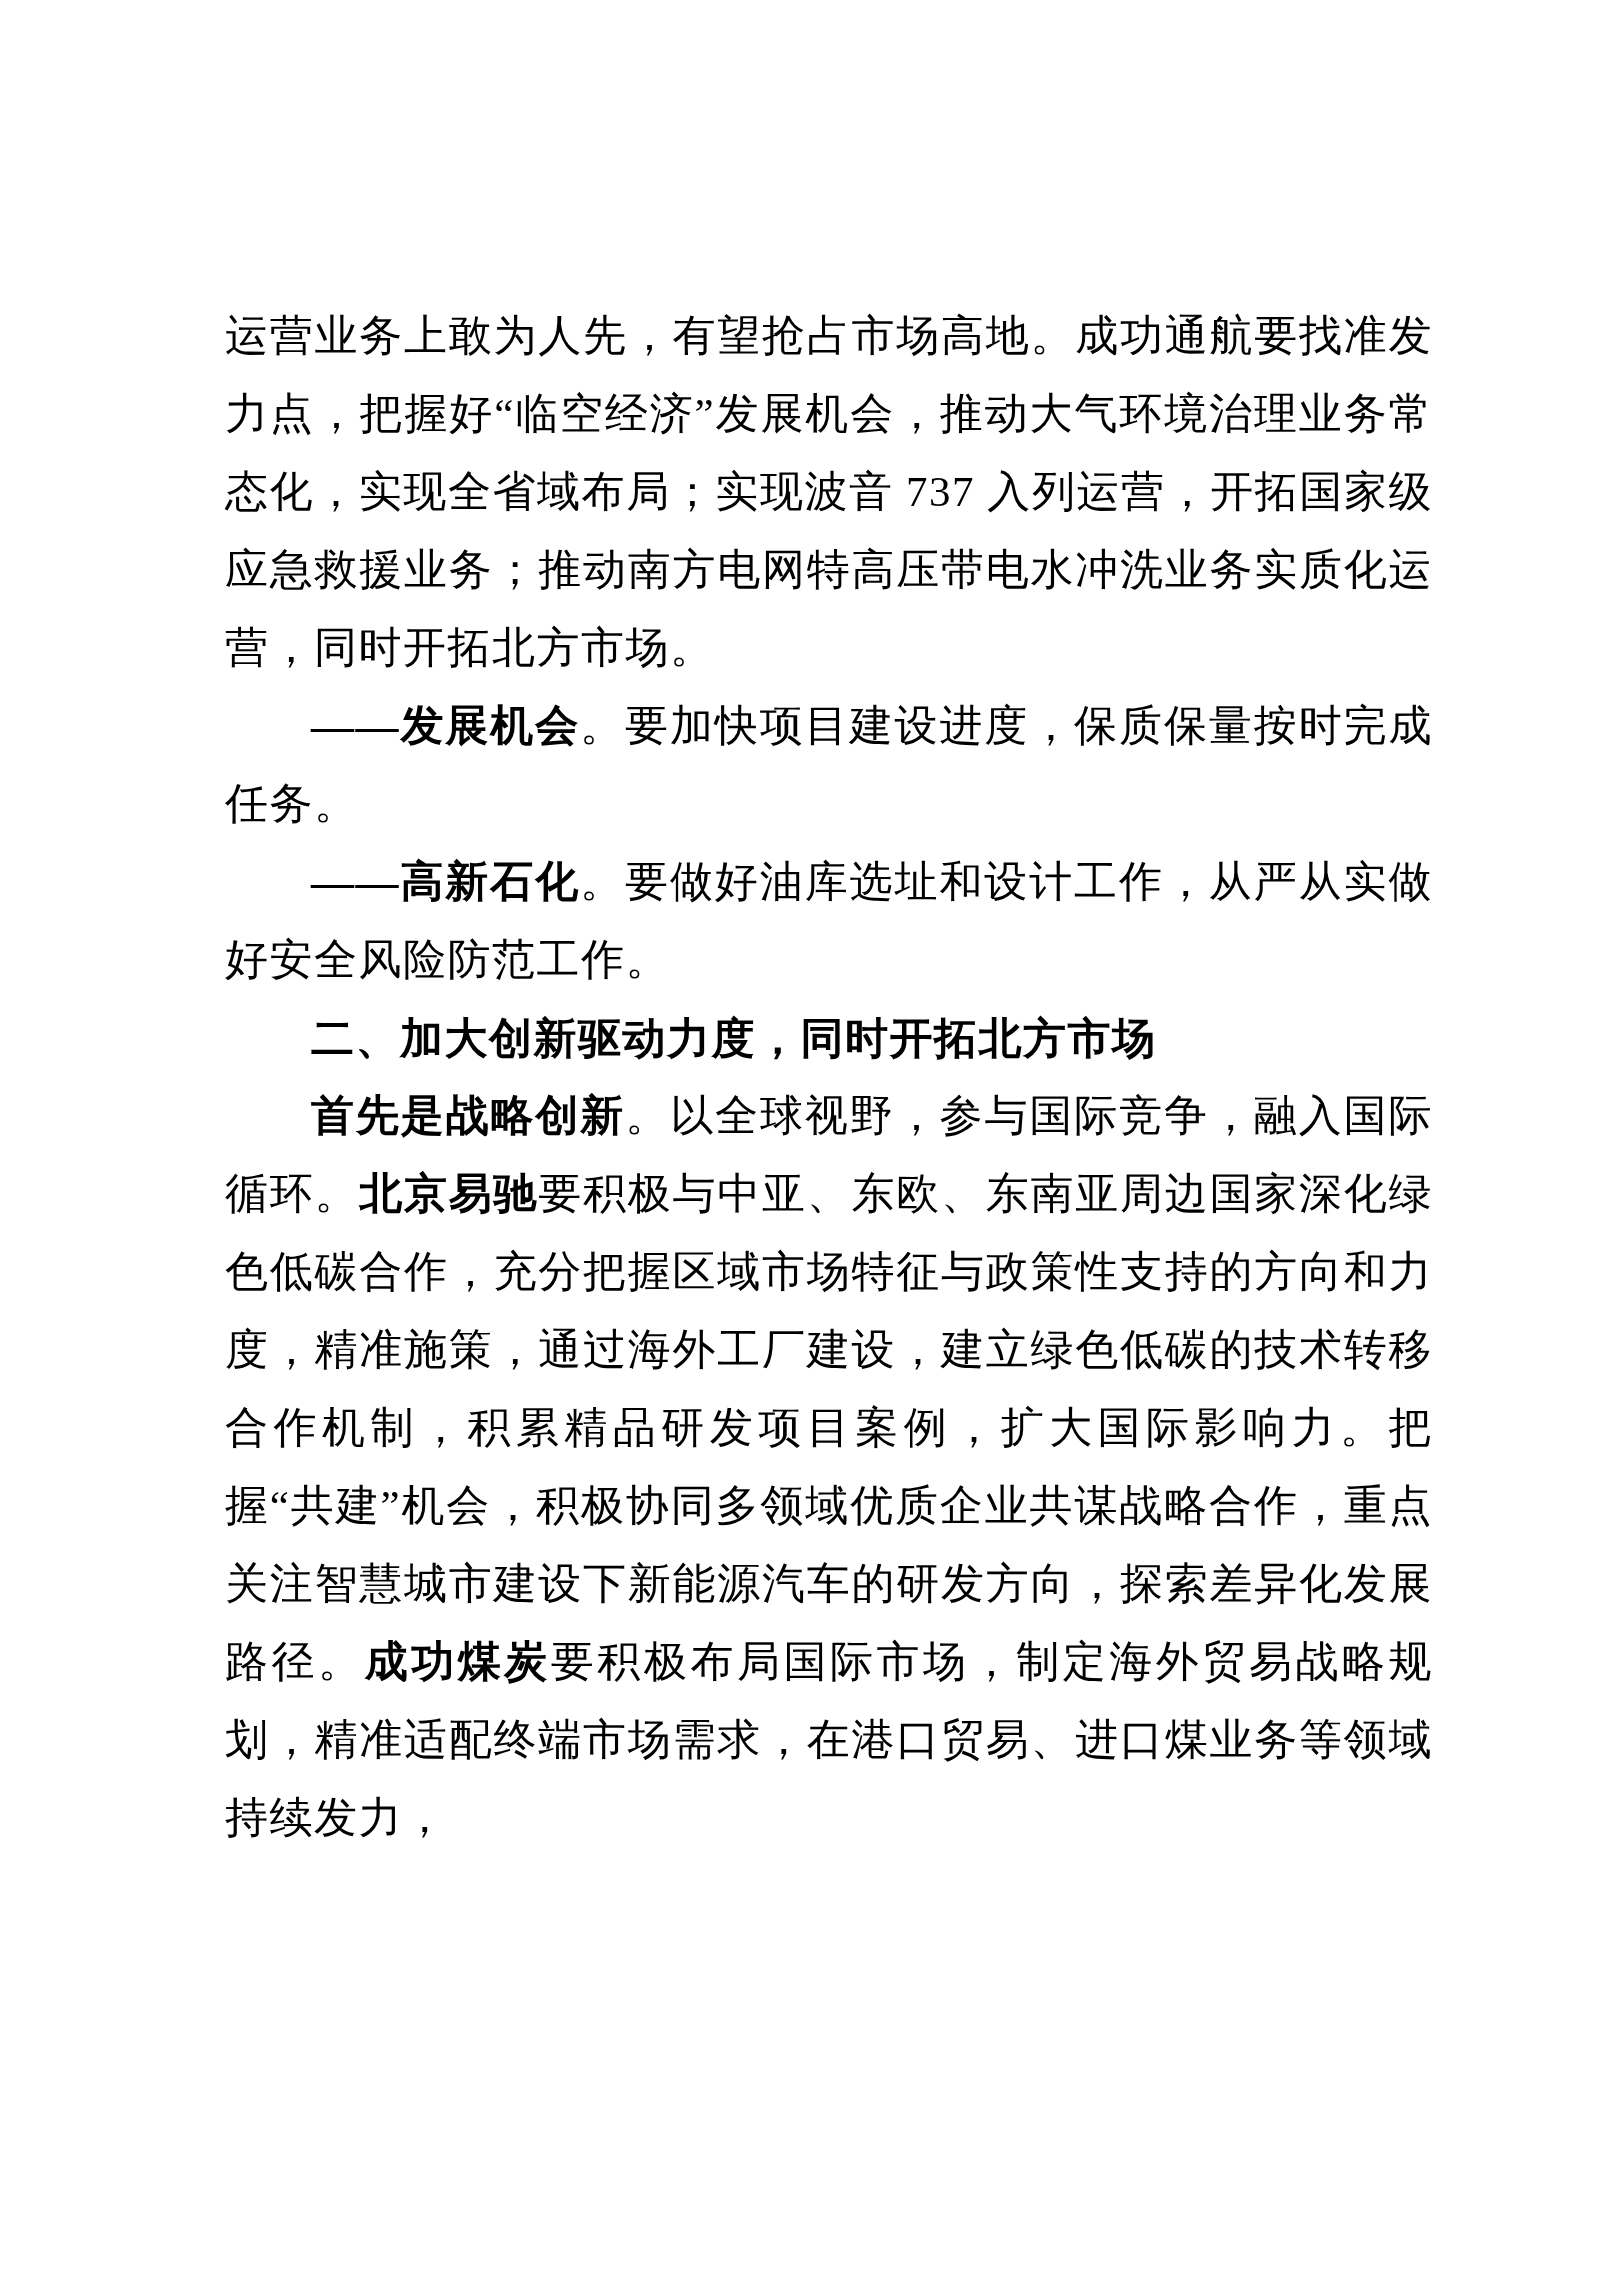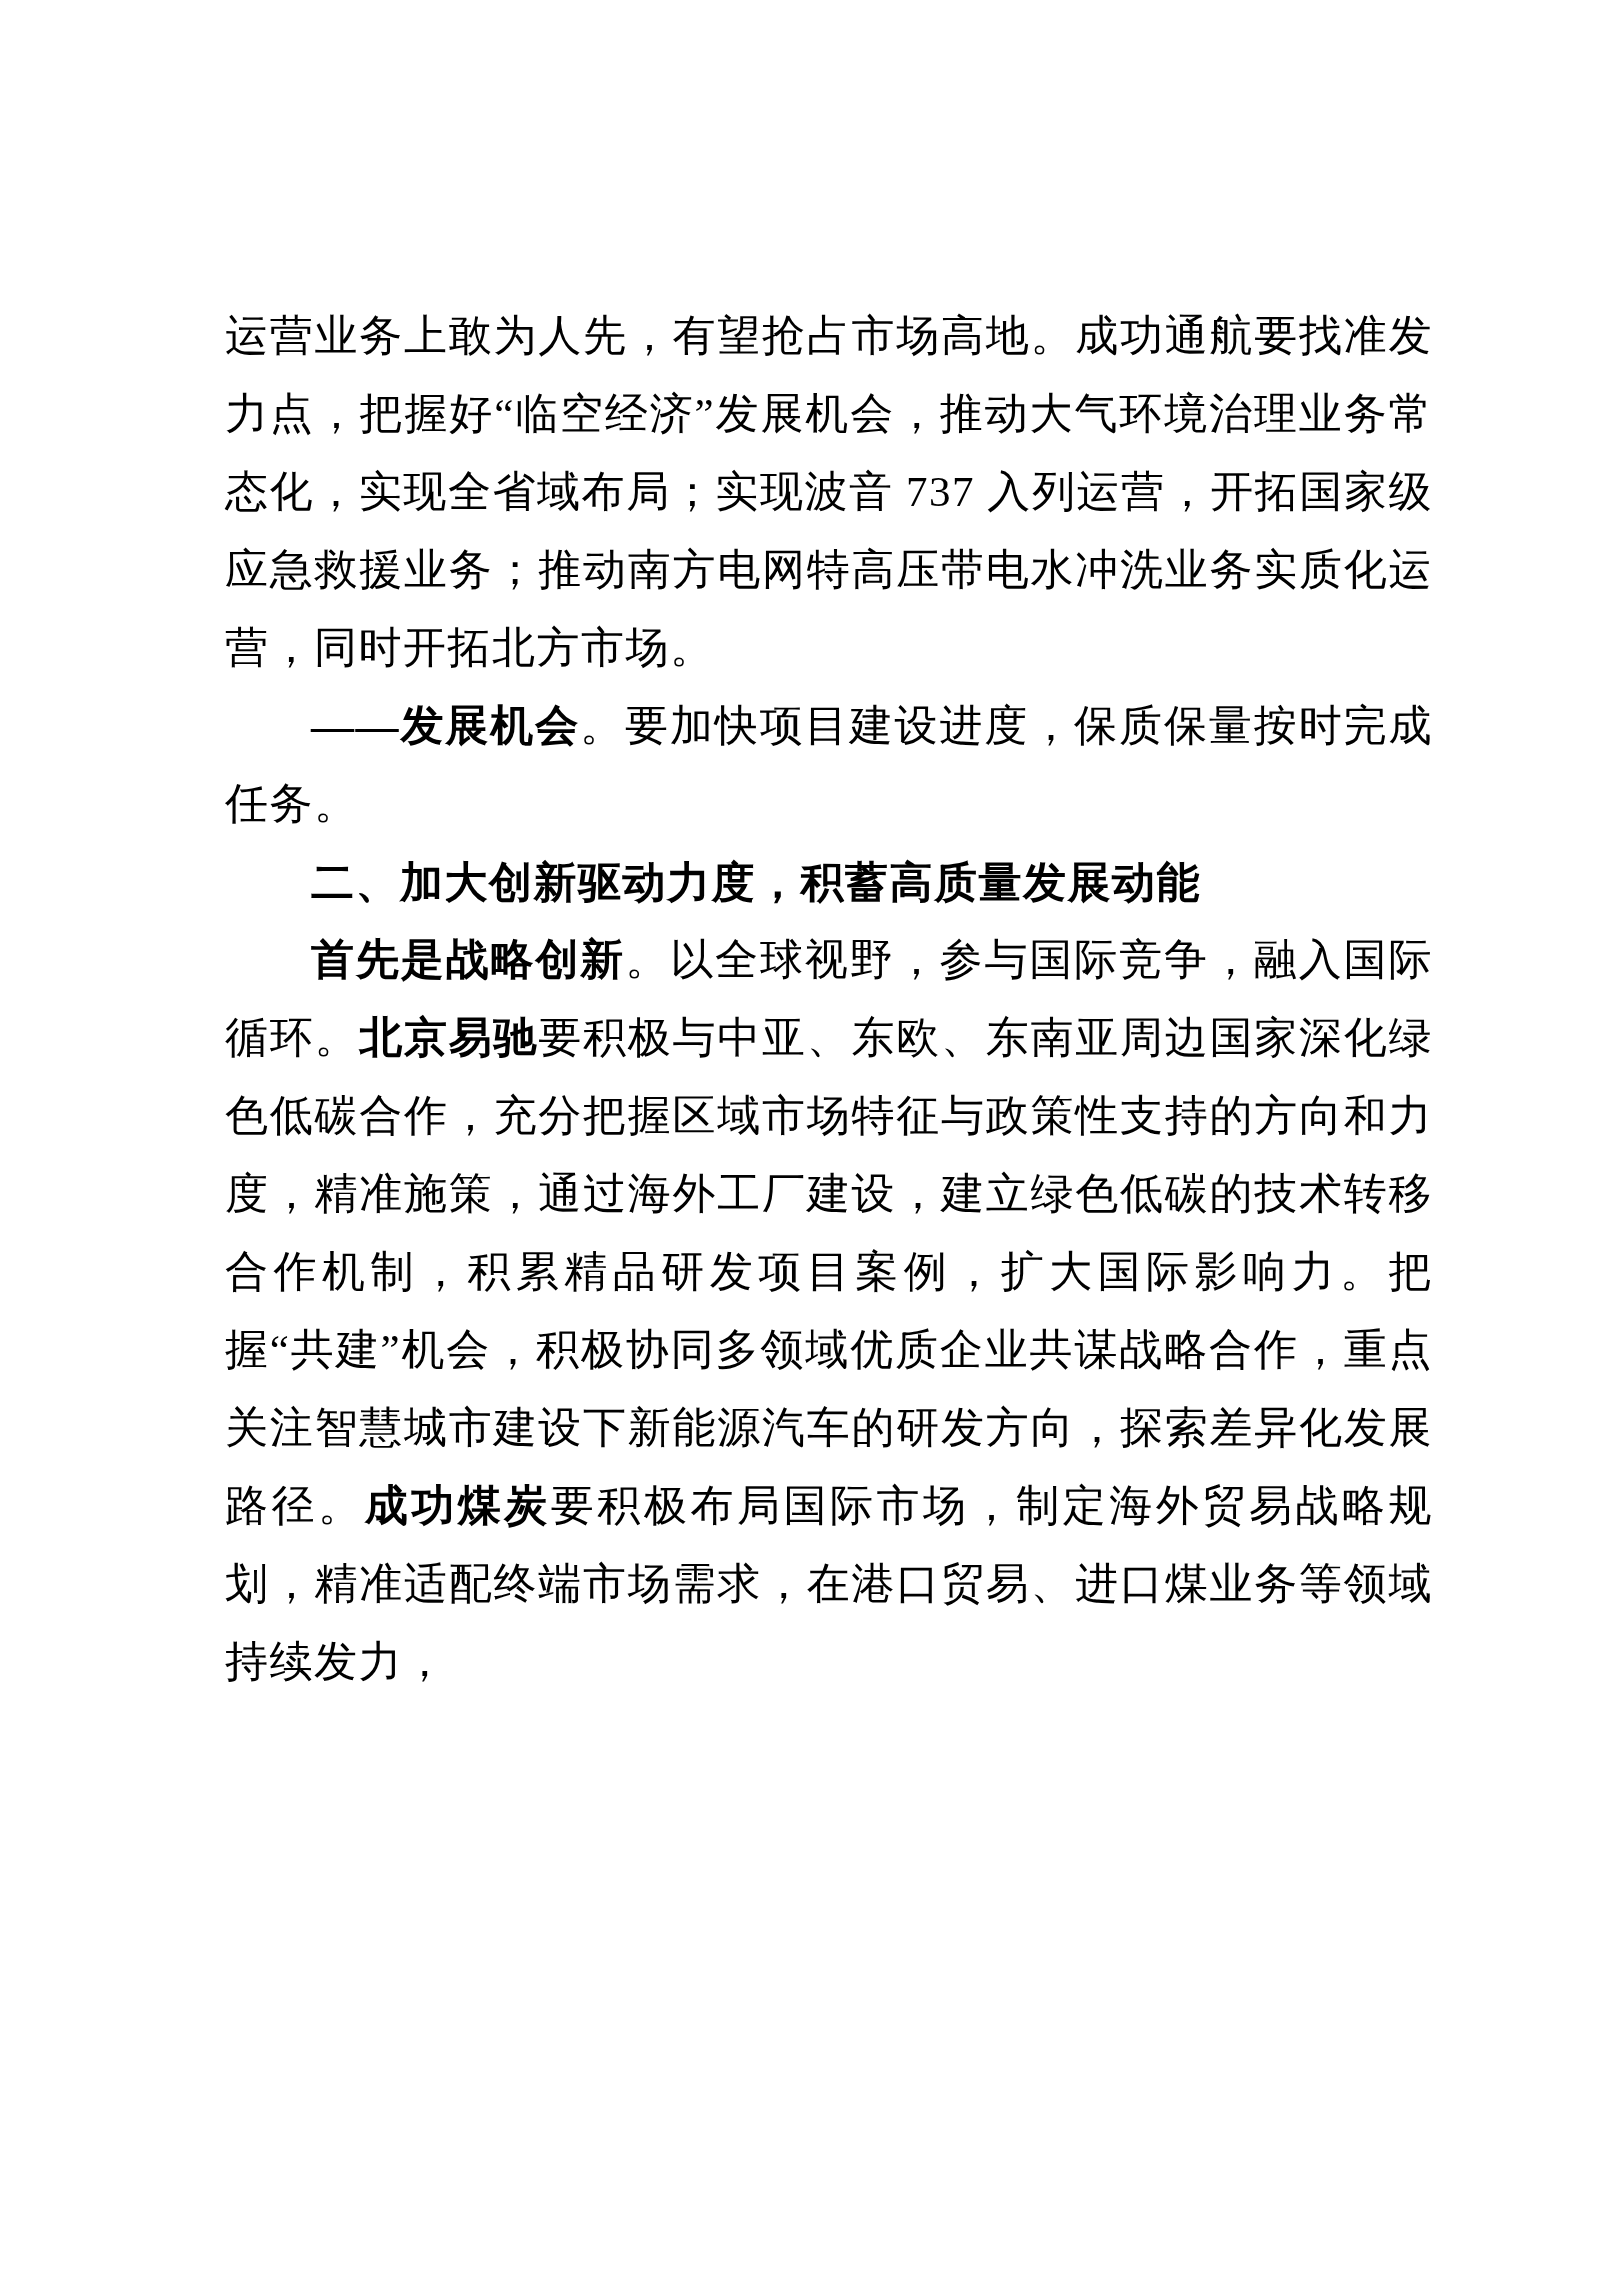--- a/index.html
+++ b/index.html
@@ -56,18 +56,19 @@
     color: #000000;
   }
 </style>
 </head>
 <body>
 
 <div class="page">
   <div class="doc-body">
       <p class="para no-indent"><span class="run-regular">运营业务上敢为人先，有望抢占市场高地。成功通航要找准发力点，把握好“临空经济”发展机会，推动大气环境治理业务常态化，实现全省域布局；实现波音 737 入列运营，开拓国家级应急救援业务；推动南方电网特高压带电水冲洗业务实质化运营，同时开拓北方市场。</span></p>
       <p class="para"><span class="run-bold">——发展机会</span><span class="run-regular">。要加快项目建设进度，保质保量按时完成任务。</span></p>
-      <p class="para heading"><span class="run-bold">二、加大创新驱动力度，积蓄高质量发展动能</span></p>
+      <p class="para"><span class="run-bold">——高新石化</span><span class="run-regular">。要做好油库选址和设计工作，从严从实做好安全风险防范工作。</span></p>
+      <p class="para heading"><span class="run-bold">二、加大创新驱动力度，同时开拓北方市场</span></p>
       <p class="para"><span class="run-bold">首先是战略创新</span><span class="run-regular">。以全球视野，参与国际竞争，融入国际循环。</span><span class="run-bold">北京易驰</span><span class="run-regular">要积极与中亚、东欧、东南亚周边国家深化绿色低碳合作，充分把握区域市场特征与政策性支持的方向和力度，精准施策，通过海外工厂建设，建立绿色低碳的技术转移合作机制，积累精品研发项目案例，扩大国际影响力。把握“共建”机会，积极协同多领域优质企业共谋战略合作，重点关注智慧城市建设下新能源汽车的研发方向，探索差异化发展路径。</span><span class="run-bold">成功煤炭</span><span class="run-regular">要积极布局国际市场，制定海外贸易战略规划，精准适配终端市场需求，在港口贸易、进口煤业务等领域持续发力，</span></p>
     </div>
   <div class="page-number">- 12 -</div>
 </div>
 
 
 </body></html>

